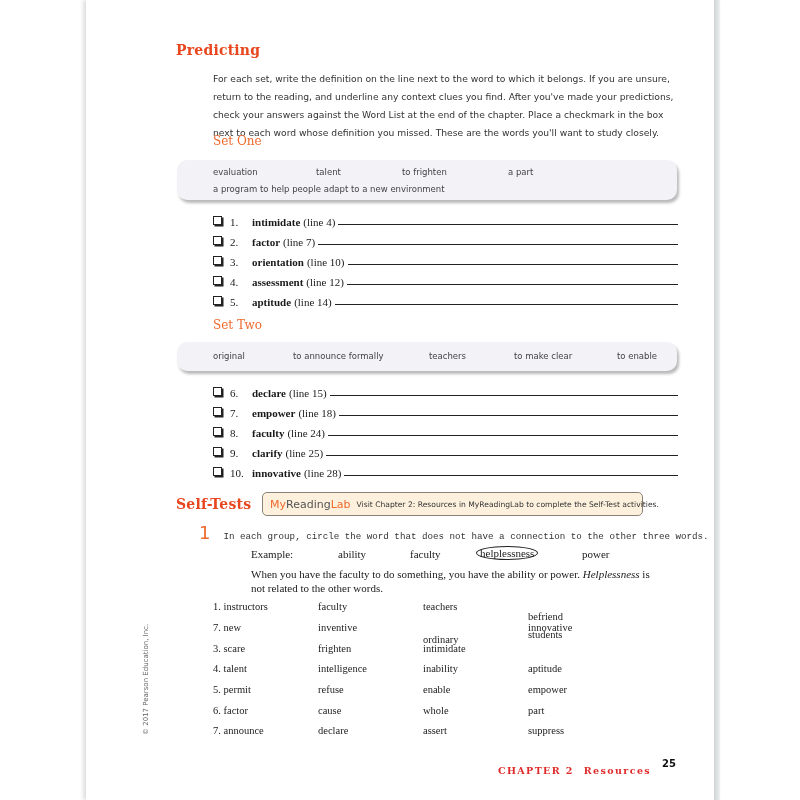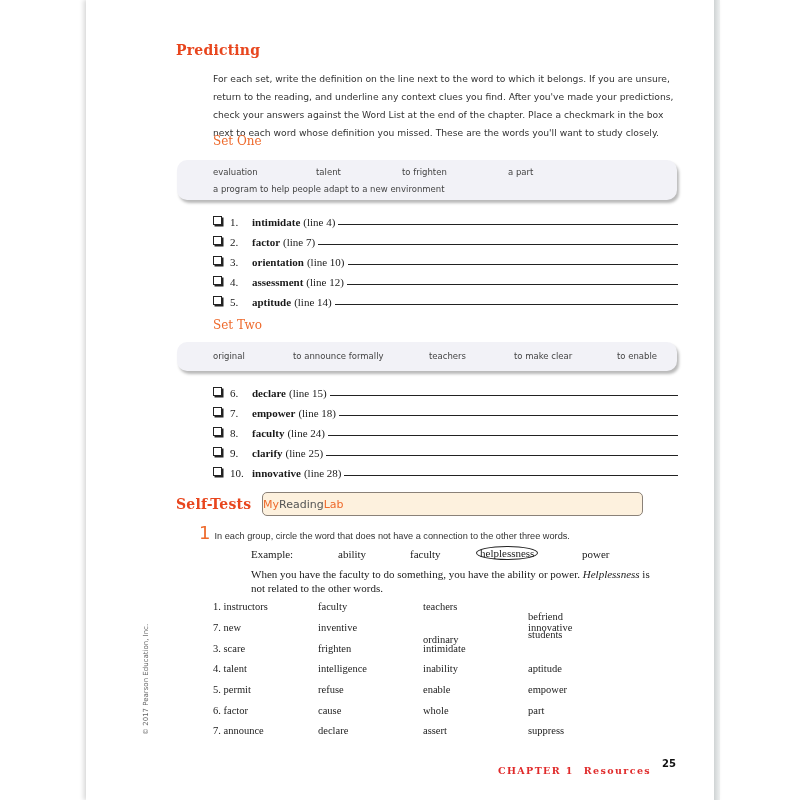--- a/index.html
+++ b/index.html
@@ -15,26 +15,26 @@
   .wordbox { position:absolute; background:#f2f2f7; border-radius:10px;
              box-shadow: 2px 3px 3px rgba(0,0,0,0.28); }
   .wb-word { position:absolute; font-family:"DejaVu Sans", sans-serif; font-size:8.5px; color:#444; white-space:nowrap; }
   .item { position:absolute; left:213px; height:16px; width:465px; font-size:11px; white-space:nowrap; display:flex; align-items:flex-end; }
   .chk { display:inline-block; width:7px; height:7px; border:1px solid #222; box-shadow:1.5px 1.5px 0 #222; margin-right:8px; margin-bottom:3px; flex:none; }
   .num { display:inline-block; width:22px; flex:none; }
   .term { font-weight:bold; }
   .lineref { margin-left:3px; margin-right:3px; }
   .blank { flex:1; border-bottom:1px solid #222; height:1px; margin-bottom:3px; }
   .mrl { position:absolute; left:262px; top:492px; width:381px; height:24px; background:#fdf1de;
-         border:1px solid #8a8178; border-radius:5px; display:flex; align-items:center; box-sizing:border-box; white-space:nowrap; }
+         border:1px solid #8a8178; border-radius:5px; display:flex; align-items:center; padding-left:7px; box-sizing:border-box; white-space:nowrap; }
   .mrl-brand { font-family:"DejaVu Sans", sans-serif; font-size:11px; color:#ee6a2c; margin-right:6px; }
   .mrl-brand .mid { color:#555; }
   .mrl-text { font-family:"DejaVu Sans", sans-serif; font-size:7.6px; color:#333; }
   .bignum { font-family:"DejaVu Sans", sans-serif; font-size:18px; color:#ee6a2c; }
-  .sans-inst { font-family:Liberation Sans, sans-serif; font-size:9.2px; color:#333; white-space:nowrap; }
+  .sans-inst { font-family:Liberation Mono, monospace; font-size:9.2px; color:#333; white-space:nowrap;margin-left:9px; }
   .serif11 { font-size:11px; white-space:nowrap; }
   .circled { border:1px solid #222; border-radius:50%; padding:0 3px; }
   .tcell { position:absolute; font-size:10.5px; white-space:nowrap; color:#222; }
   .footer-chap { font-family:"DejaVu Serif", serif; font-weight:bold; font-size:9.5px; color:#e02a2a; letter-spacing:1.4px; white-space:nowrap; }
   .footer-page { font-family:"DejaVu Sans", sans-serif; font-size:10px; color:#111; font-weight:bold; }
   .copyright { position:absolute; left:142px; top:735px; transform-origin:0 0; transform:rotate(-90deg);
                font-family:"DejaVu Sans", sans-serif; font-size:7px; color:#666; white-space:nowrap; }
 </style>
 </head>
 <body>
@@ -131,20 +131,21 @@
   <span class="chk"></span>
   <span class="num">10.</span>
   <span class="term">innovative</span>
   <span class="lineref">(line 28)</span>
   <span class="blank"></span>
 </div>
 
 <div class="abs h1" style="left:176px; top:496px;">Self-Tests</div>
 <div class="mrl">
   <span class="mrl-brand"><span>My</span><span class="mid">Reading</span><span>Lab</span></span>
+  <span class="mrl-text">Visit Chapter 2: Resources in MyReadingLab to complete the Self-Test activities.</span>
 </div>
 
 <div class="abs" style="left:199px; top:522px; white-space:nowrap;">
   <span class="bignum">1</span>
   <span class="sans-inst">In each group, circle the word that does not have a connection to the other three words.</span>
 </div>
 
 <div class="abs serif11" style="left:251px; top:548px;">Example:</div>
 <div class="abs serif11" style="left:338px; top:548px;">ability</div>
 <div class="abs serif11" style="left:410px; top:548px;">faculty</div>
@@ -187,16 +188,16 @@
 
   <span class="tcell" style="left:213px; top:725px;">7. announce</span>
   <span class="tcell" style="left:318px; top:725px;">declare</span>
   <span class="tcell" style="left:423px; top:725px;">assert</span>
   <span class="tcell" style="left:528px; top:725px;">suppress</span>
 </div>
 
 <div class="copyright">© 2017 Pearson Education, Inc.</div>
 
 <div class="abs" style="left:498px; top:760px; white-space:nowrap;">
-  <span class="footer-chap">CHAPTER 1</span>
+  <span class="footer-chap">CHAPTER 2</span>
   <span class="footer-chap" style="margin-left:6px;">Resources</span>
 </div>
 <div class="abs footer-page" style="left:662px; top:758px;">25</div>
 
 </body></html>

